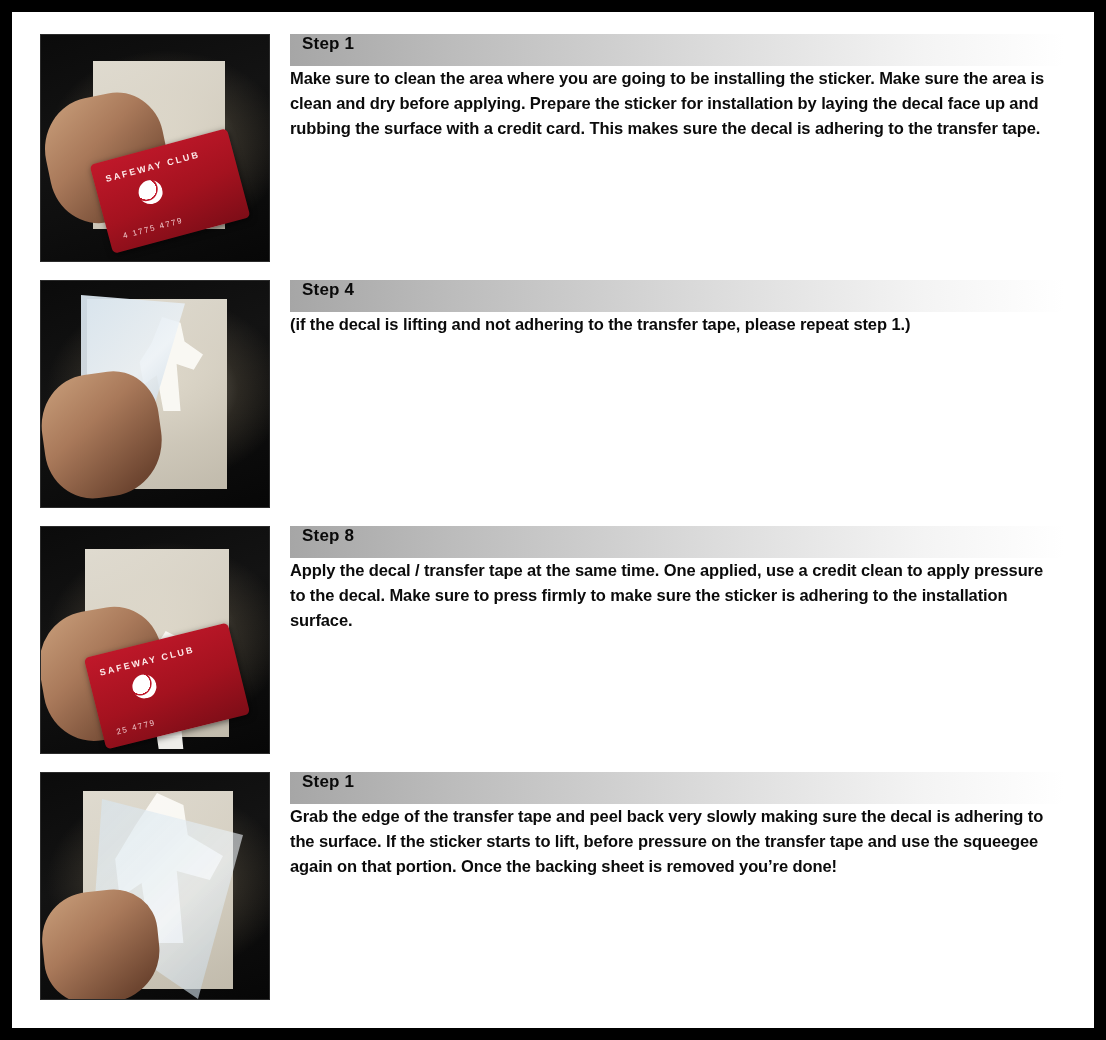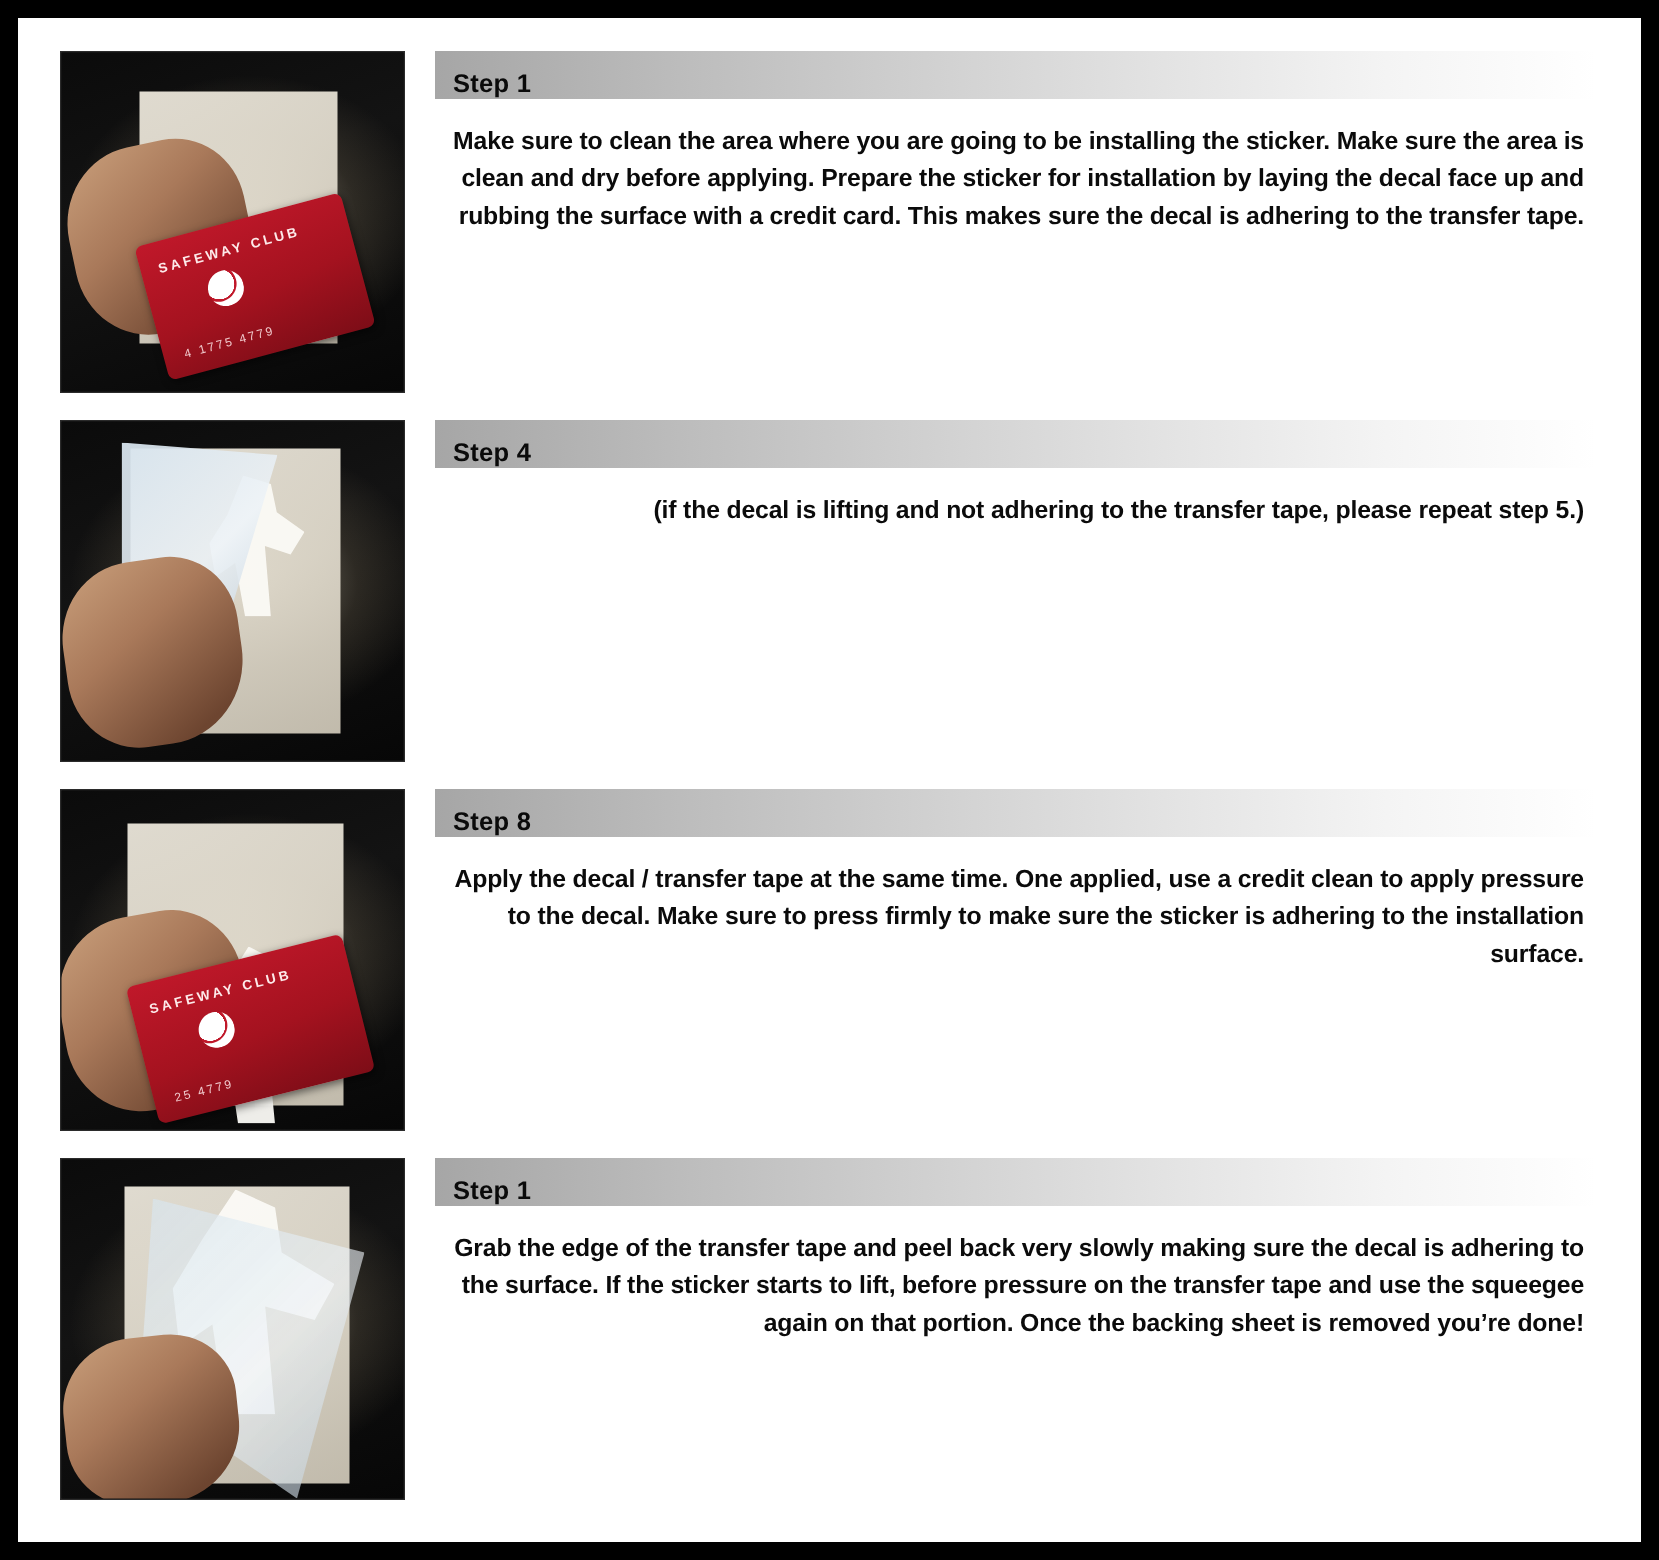--- a/index.html
+++ b/index.html
@@ -147,34 +147,32 @@
 
   
   .col {
     flex: 1 1 auto;
     min-width: 0;
   }
   .step-header {
     height: 32px;
     background: linear-gradient(90deg, #a6a6a6 0%, #bdbdbd 22%, #dcdcdc 55%, #f4f4f4 82%, #ffffff 100%);
     display: flex;
-    align-items: flex-end;
+    align-items: flex-start;
     padding-left: 12px;
     box-sizing: border-box;
   }
   .step-title {
     font-size: 17px;
     font-weight: bold;
     color: #0a0a0a;
     letter-spacing: 0.2px;
   }
   .body {
-    margin-top: 16px;
     padding-right: 8px;
-    text-align: right;
   }
   .body p {
     margin: 0 0 14px 0;
     font-size: 16.5px;
     line-height: 1.52;
     font-weight: bold;
     color: #0b0b0b;
     letter-spacing: -0.1px;
   }
   .body p:last-child { margin-bottom: 0; }
@@ -213,21 +211,21 @@
           <div class="decal-paper p2"></div>
           <div class="silhouette sil2"></div>
           <div class="peel peel2"></div>
           <div class="hand h-b"></div>
         </div>
         <div class="col">
           <div class="step-header">
             <span class="step-title">Step 4</span>
           </div>
           <div class="body">
-            <p>(if the decal is lifting and not adhering to the transfer tape, please repeat step 5.)</p>
+            <p>(if the decal is lifting and not adhering to the transfer tape, please repeat step 1.)</p>
           </div>
         </div>
       </div>
 
       <div class="step-row">
         <div class="photo h3">
           <div class="glow"></div>
           <div class="decal-paper p3"></div>
           <div class="silhouette sil3"></div>
           <div class="hand h-c"></div>

